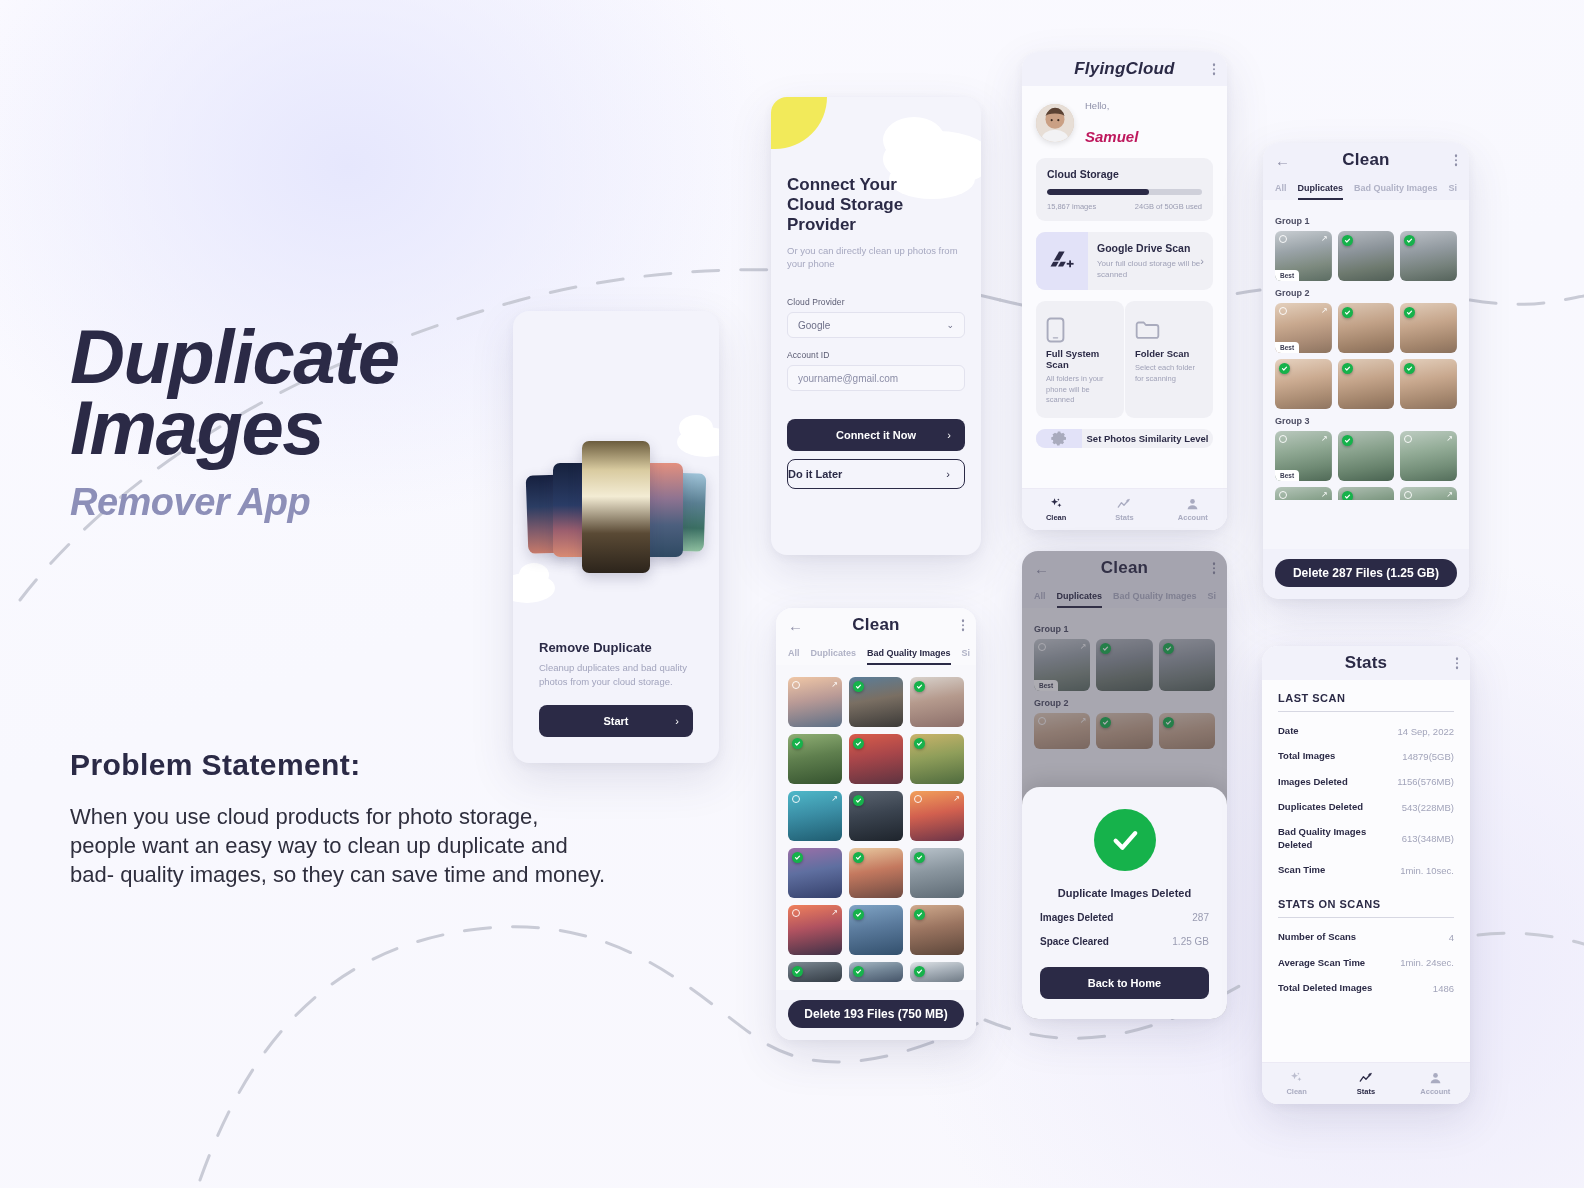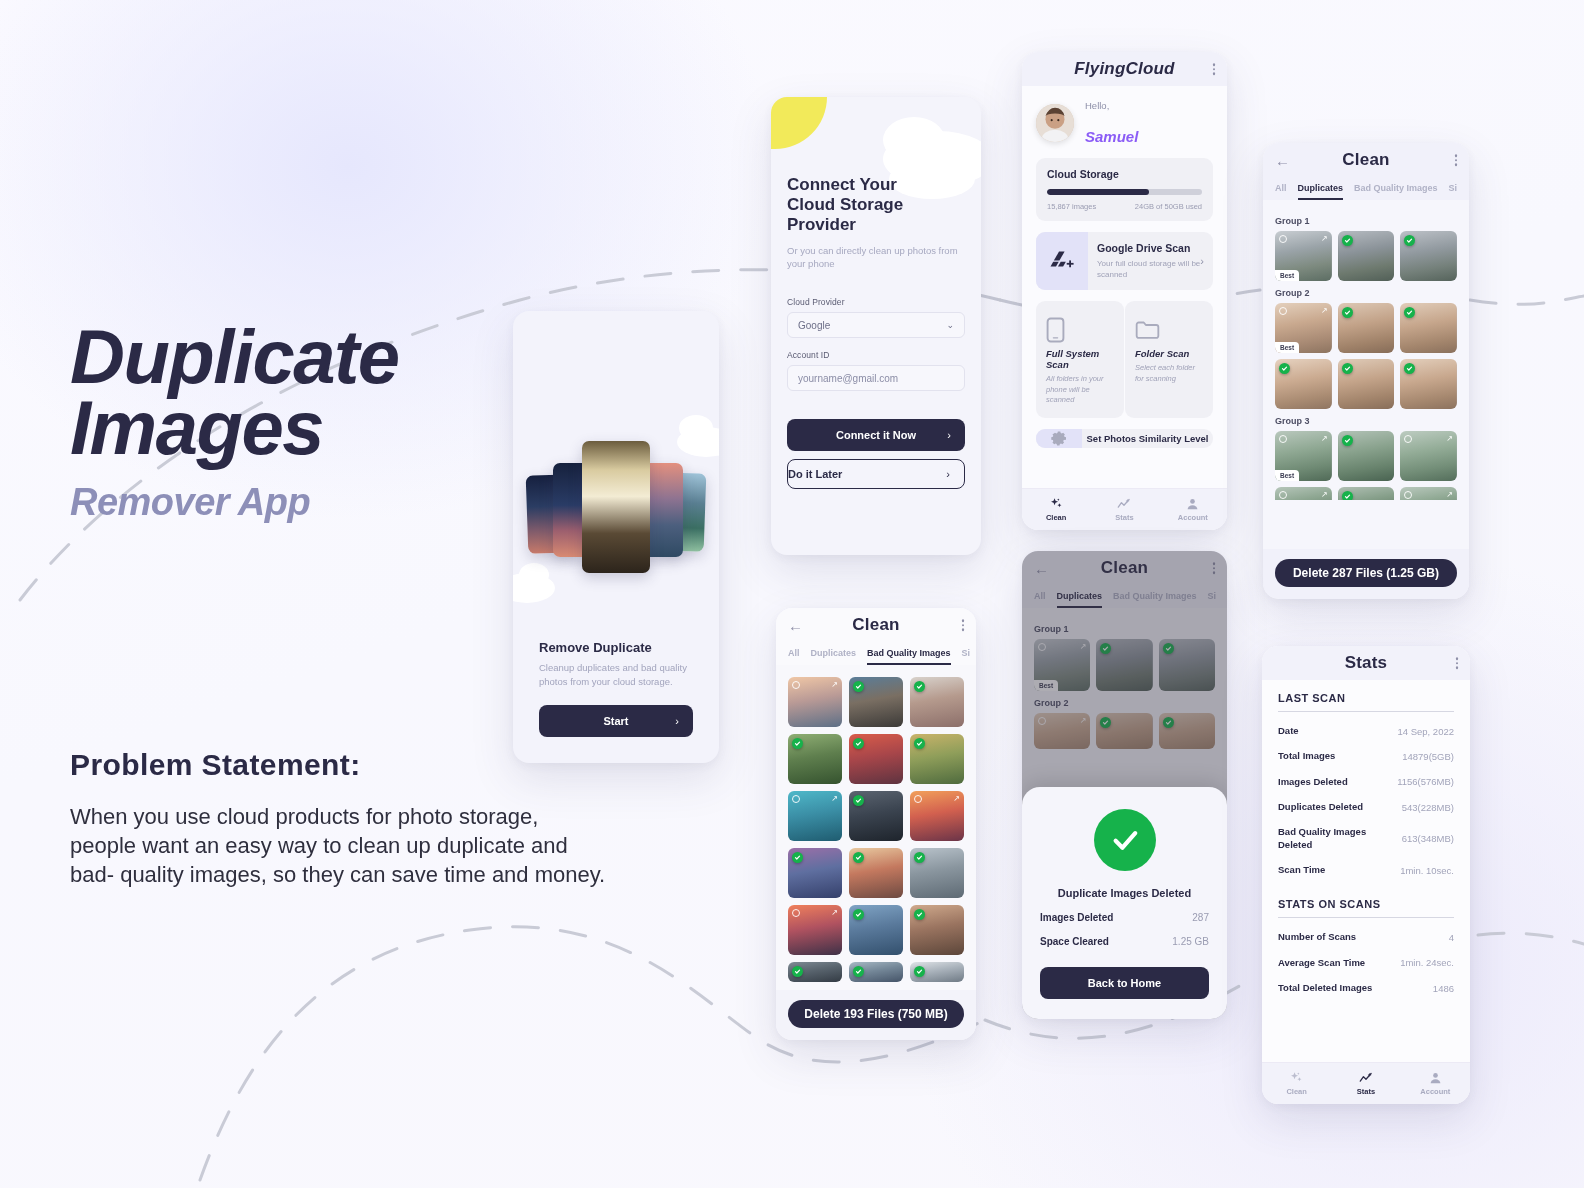--- a/index.html
+++ b/index.html
@@ -97,33 +97,33 @@
 
   
   #phone-home { left: 1022px; top: 52px; width: 205px; height: 478px; background:#fbfbfe; }
   .h-body { padding: 10px 14px 0 14px; }
   .h-user { display:flex; align-items:center; gap:11px; margin-top: 4px; }
   .avatar {
     width:38px; height:38px; border-radius:50%; overflow:hidden; flex:0 0 auto;
     background:#d9c7b6; position:relative; box-shadow:0 2px 6px rgba(0,0,0,.12);
   }
   .h-hello { font-size:9.5px; color:#8d8fa8; }
-  .h-name { font-size:15px; font-weight:800; font-style:italic; color:#8b5cf6; margin-top:17px; }
+  .h-name { font-size:15px; font-weight:800; font-style:italic; color:#be185d; margin-top:17px; }
   .card-soft { background:#f0f0f5; border-radius:9px; padding:10px 11px; margin-top:13px; }
   .cs-title { font-size:10.5px; font-weight:800; color:#2b2a46; }
   .bar { margin-top:9px; height:6px; border-radius:4px; background:#cfd0da; overflow:hidden; }
   .bar > span { display:block; height:100%; background:#2b2a46; border-radius:4px; }
   .cs-meta { margin-top:7px; display:flex; justify-content:space-between; font-size:7.5px; color:#9a9cb2; }
   .tile-drive { display:flex; align-items:stretch; margin-top:11px; border-radius:9px; overflow:hidden; background:#f0f0f5; }
   .tile-drive .ic { width:52px; background:#e2e2f8; display:flex; align-items:center; justify-content:center; }
   .tile-drive .tx { flex:1; padding:10px 9px; position:relative; }
   .tile-drive .tt { font-size:10.5px; font-weight:800; color:#2b2a46; }
   .tile-drive .td { margin-top:4px; font-size:8px; line-height:1.4; color:#a0a2b8; }
   .tile-drive .ch { position:absolute; right:9px; top:50%; transform:translateY(-50%); color:#9093aa; font-size:11px; }
-  .tile-row { display:flex; gap:1px; margin-top:11px;font-style:italic; }
+  .tile-row { display:flex; gap:1px; margin-top:11px; }
   .tile {
     flex:1; background:#f0f0f5; border-radius:9px; padding:11px 10px 12px 10px;
     display:flex; flex-direction:column;
   }
   .tile .icwrap { height:36px; display:flex; align-items:center; }
   .tile .tt { font-size:9.5px; font-weight:800; color:#2b2a46; }
   .tile .td { margin-top:4px; font-size:7.5px; line-height:1.4; color:#a0a2b8; }
   .tile-sim { display:flex; align-items:stretch; margin-top:11px; border-radius:9px; overflow:hidden; background:#f0f0f5; }
   .tile-sim .ic { width:46px; background:#e2e2f8; display:flex; align-items:center; justify-content:center; }
   .tile-sim .tx { flex:1; display:flex; align-items:center; justify-content:center; font-size:9.5px; font-weight:800; color:#2b2a46; }

